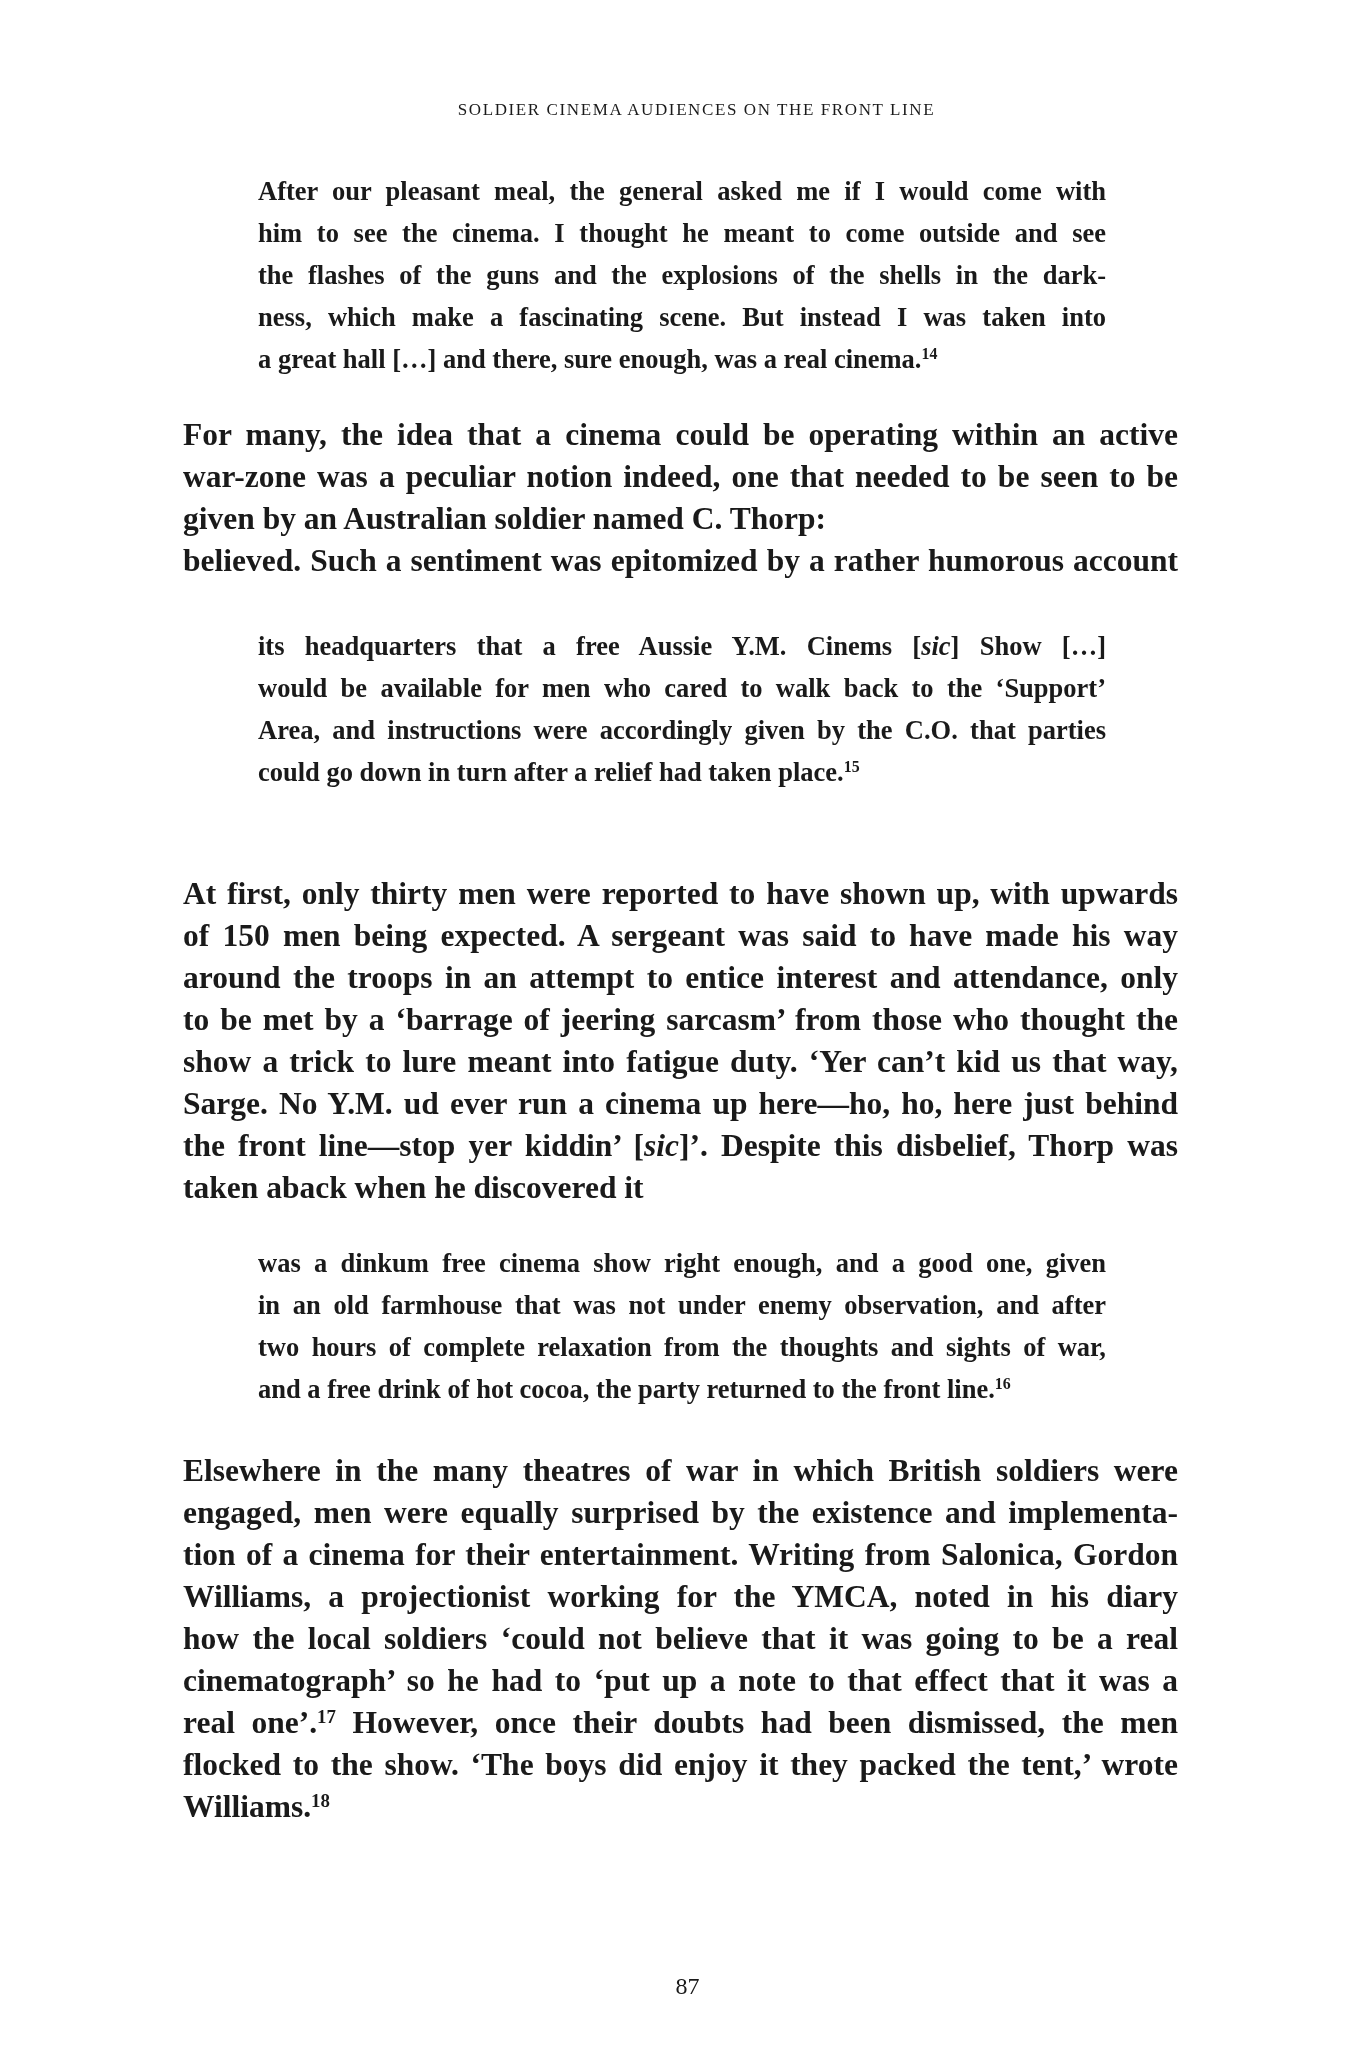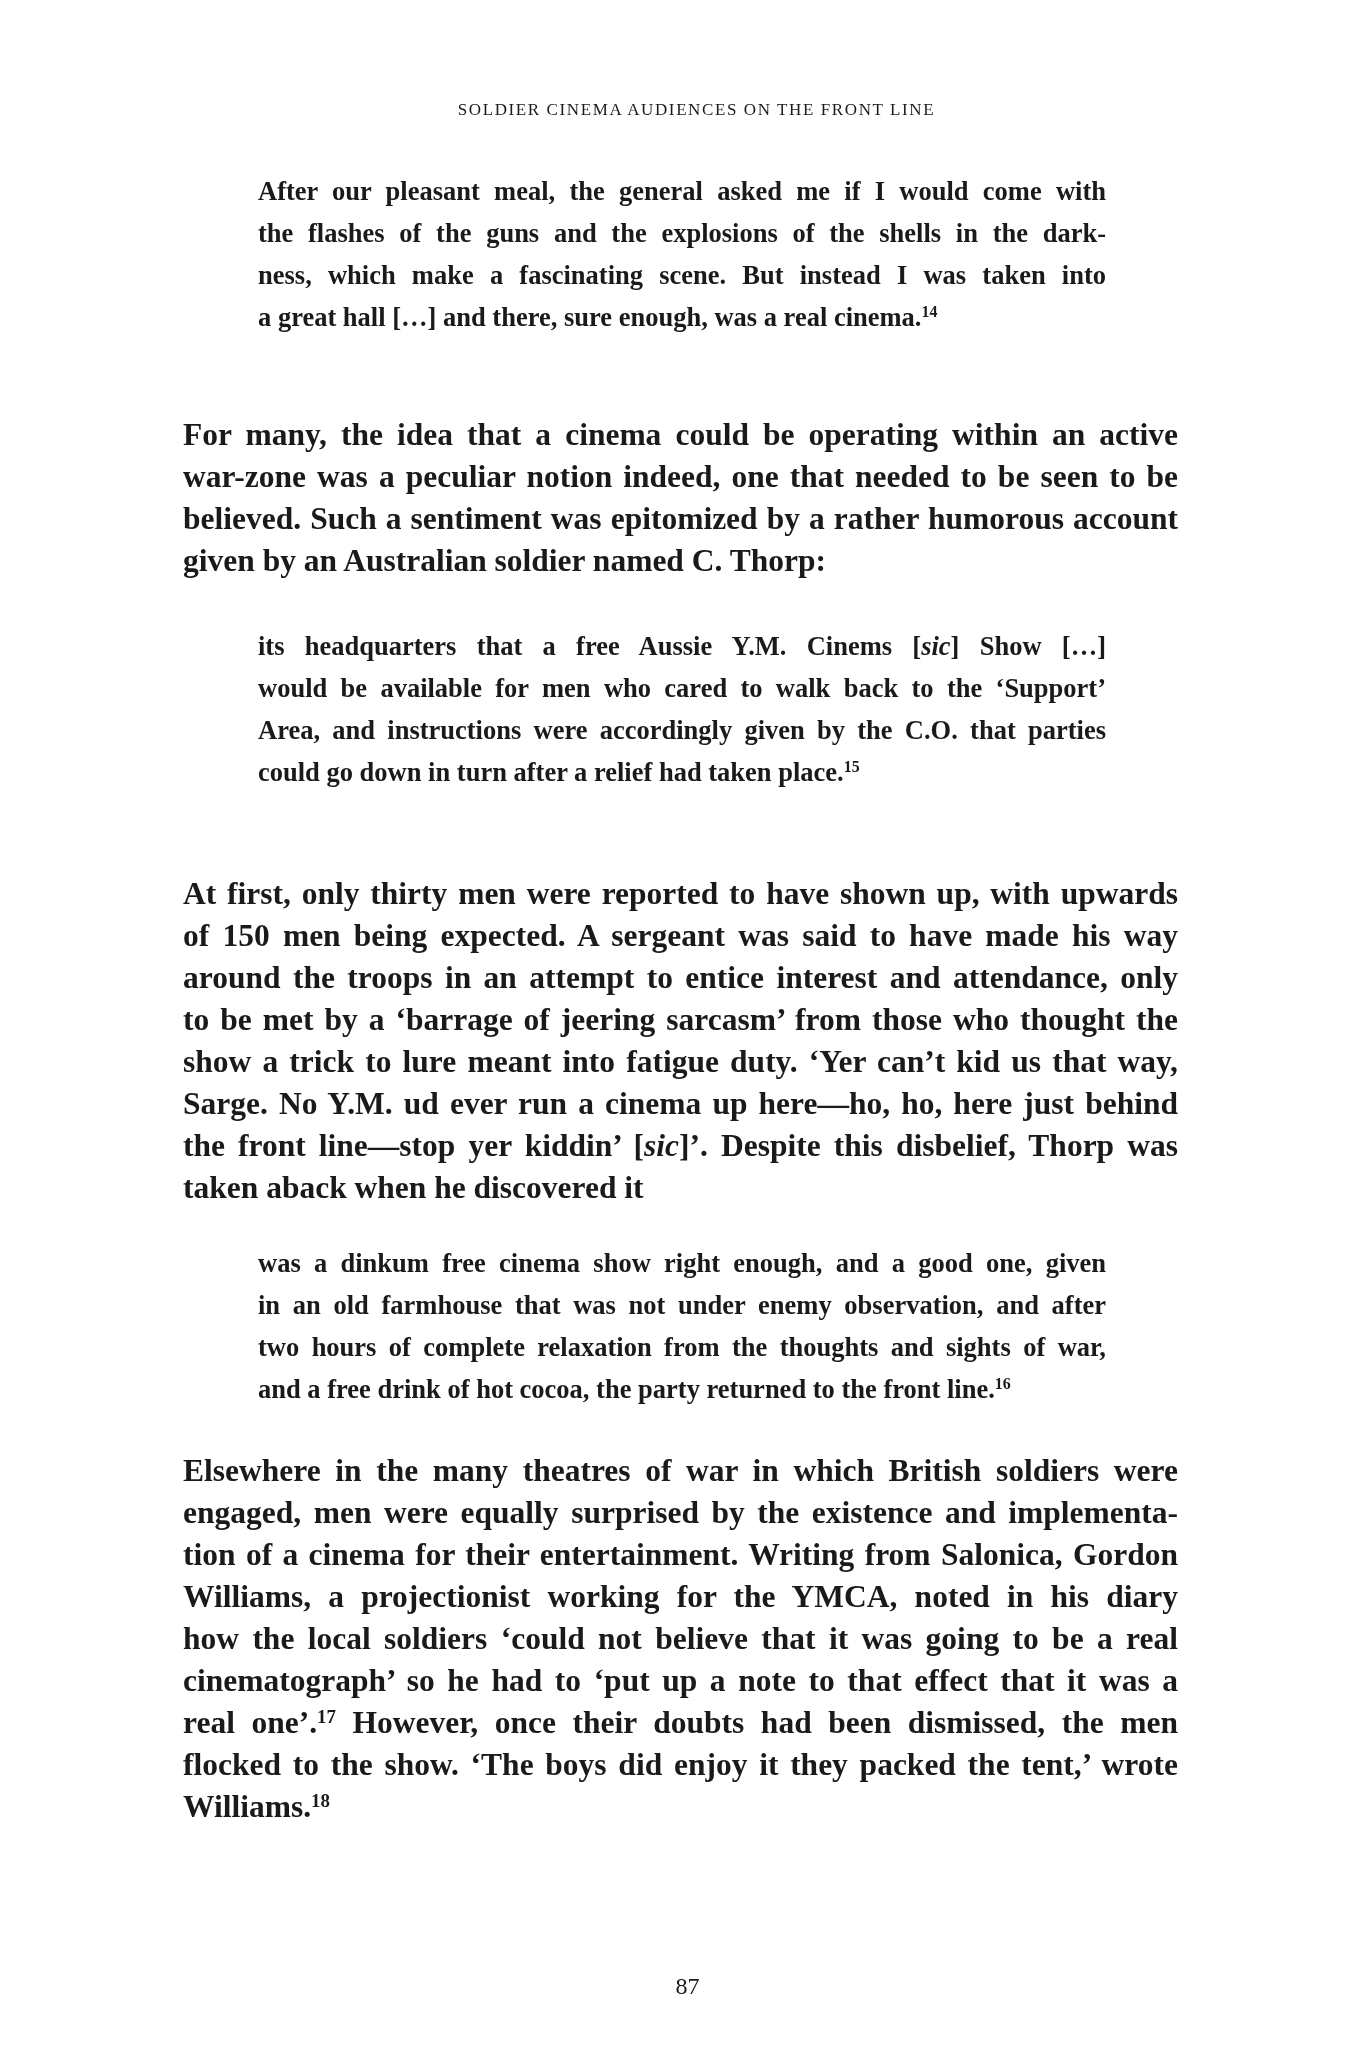--- a/index.html
+++ b/index.html
@@ -75,30 +75,31 @@
       box-sizing: border-box;
     }
   </style>
 </head>
 <body>
 
 <div class="running-head">SOLDIER CINEMA AUDIENCES ON THE FRONT LINE</div>
 
 <div class="block quote" style="top:170px;">
   <span class="line">After our pleasant meal, the general asked me if I would come with</span>
+  <span class="line">him to see the cinema. I thought he meant to come outside and see</span>
   <span class="line">the flashes of the guns and the explosions of the shells in the dark-</span>
   <span class="line">ness, which make a fascinating scene. But instead I was taken into</span>
   <span class="line last"><span>a great hall […] and there, sure enough, was a real cinema.</span><sup>14</sup></span>
 </div>
 
 <div class="block body-text" style="top:414px;">
   <span class="line">For many, the idea that a cinema could be operating within an active</span>
   <span class="line">war-zone was a peculiar notion indeed, one that needed to be seen to be</span>
+  <span class="line last">given by an Australian soldier named C. Thorp:</span>
   <span class="line">believed. Such a sentiment was epitomized by a rather humorous account</span>
-  <span class="line last">given by an Australian soldier named C. Thorp:</span>
 </div>
 
 <div class="block quote" style="top:625px;">
   <span class="line"><span>its headquarters that a free Aussie Y.M. Cinems </span>[<i>sic</i>]<span> Show […]</span></span>
   <span class="line">would be available for men who cared to walk back to the ‘Support’</span>
   <span class="line">Area, and instructions were accordingly given by the C.O. that parties</span>
   <span class="line last"><span>could go down in turn after a relief had taken place.</span><sup>15</sup></span>
 </div>
 
 <div class="block body-text" style="top:873px;">

